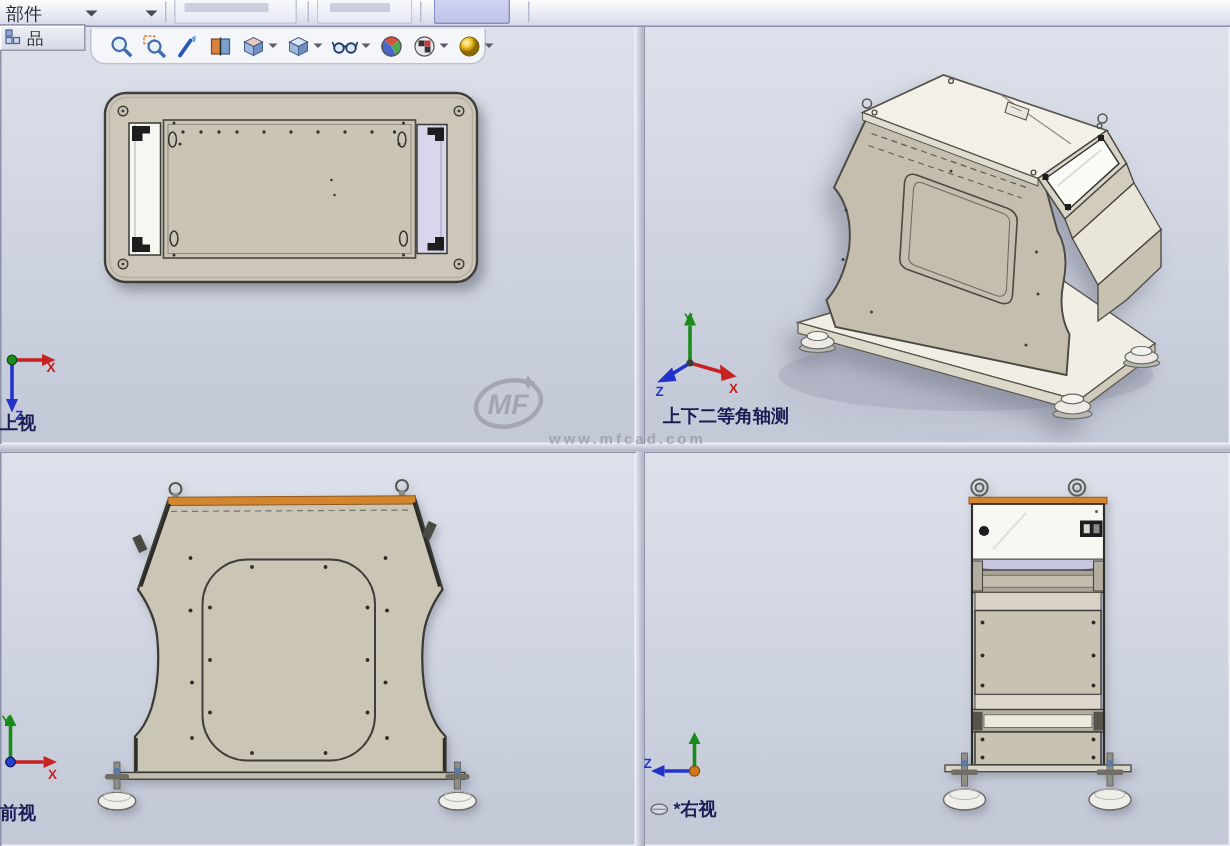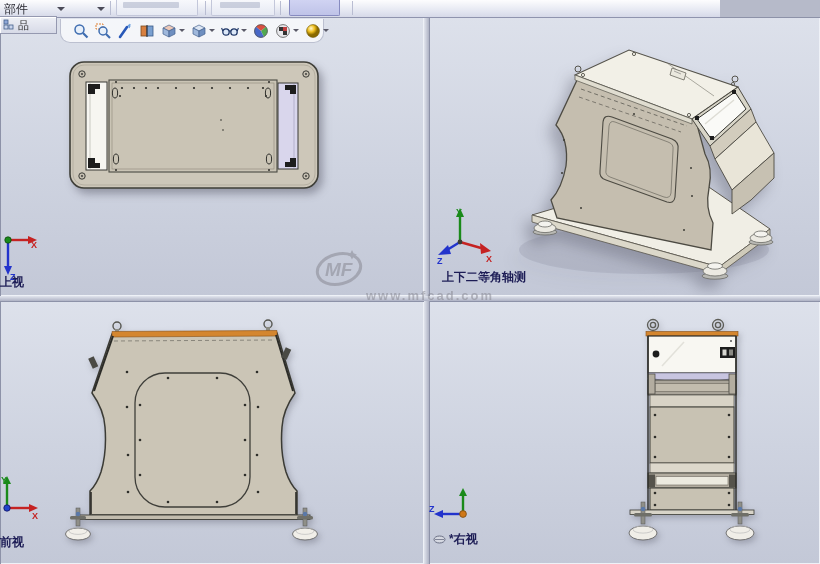--- a/index.html
+++ b/index.html
@@ -1,20 +1,20 @@
 <!DOCTYPE html>
 <html><head>
 <meta charset="utf-8">
 <style>
   html,body{margin:0;padding:0;background:#9aa0b2;}
   body{font-family:"Liberation Sans",sans-serif;}
   .screen{position:relative;width:820px;height:564px;background:#b6bac9;overflow:hidden;}
 
   
-  .topbar{position:absolute;left:0;top:0;width:720px;height:17px;
+  .topbar{position:absolute;left:0;top:0;width:820px;height:17px;
     background:linear-gradient(#fdfdfe,#e2e5f0 70%,#d6d9e8);border-bottom:1px solid #8f94ae;z-index:7;}
   .assembly-label{position:absolute;left:4px;top:1px;font-size:12px;color:#2a2a33;}
   .dd{position:absolute;top:7px;width:0;height:0;border-left:4px solid transparent;
     border-right:4px solid transparent;border-top:4px solid #4a4a58;}
   .ghost-btn{position:absolute;top:0;height:15px;background:linear-gradient(#f7f8fc,#e6e9f3);
     border:1px solid #c3c7da;border-top:none;border-radius:0 0 2px 2px;}
   .ghost-mark{position:absolute;top:3px;height:7px;background:#aab0c6;opacity:.55;border-radius:1px;}
   .hl-btn{position:absolute;left:289px;top:0;width:49px;height:15px;background:linear-gradient(#d0d3f2,#bfc3e8);
     border:1px solid #878bc0;border-top:none;border-radius:0 0 2px 2px;}
   .sep{position:absolute;top:1px;width:1px;height:14px;background:#b9bdd2;}
@@ -51,21 +51,21 @@
     border-radius:0 0 10px 10px;display:flex;align-items:center;padding:0 10px;gap:2px;box-sizing:border-box;}
   .icon-btn{height:20px;display:flex;align-items:center;gap:1px;padding:0 2px;border-radius:2px;}
   .dd-sm{width:0;height:0;border-left:3px solid transparent;border-right:3px solid transparent;
     border-top:3px solid #5a5a68;margin-left:1px;}
 
   
   .watermark{position:absolute;left:314px;top:246px;width:210px;z-index:10;opacity:.5;
     color:#83838d;pointer-events:none;}
   .wm-row{display:flex;align-items:center;text-align:center;}
   .wm-name{font-size:31px;font-weight:bold;letter-spacing:4px;line-height:1;}
-  .wm-url{font-size:13px;font-weight:bold;letter-spacing:2px;margin:-2px 0 0 52px;}
+  .wm-url{font-size:10px;font-weight:bold;letter-spacing:2px;margin:-2px 0 0 52px;}
 </style>
 </head>
 <body>
 
 <div class="screen">
 
   <div class="topbar">
     <span class="assembly-label">部件</span>
     <span class="dd" style="left:57px"></span>
     <span class="dd" style="left:97px"></span>

